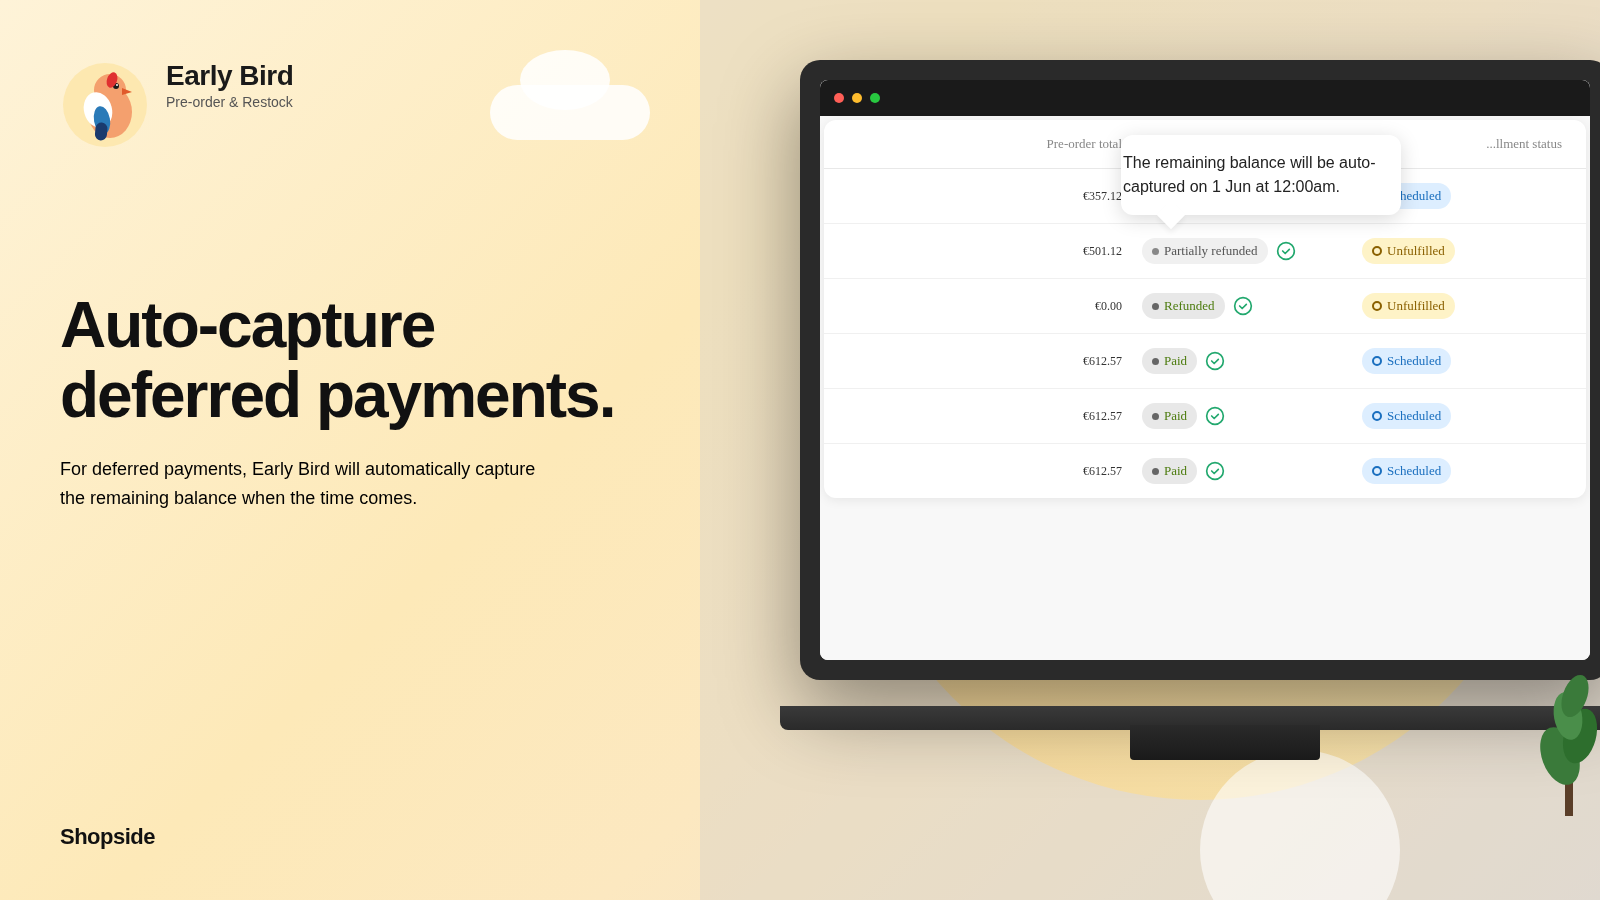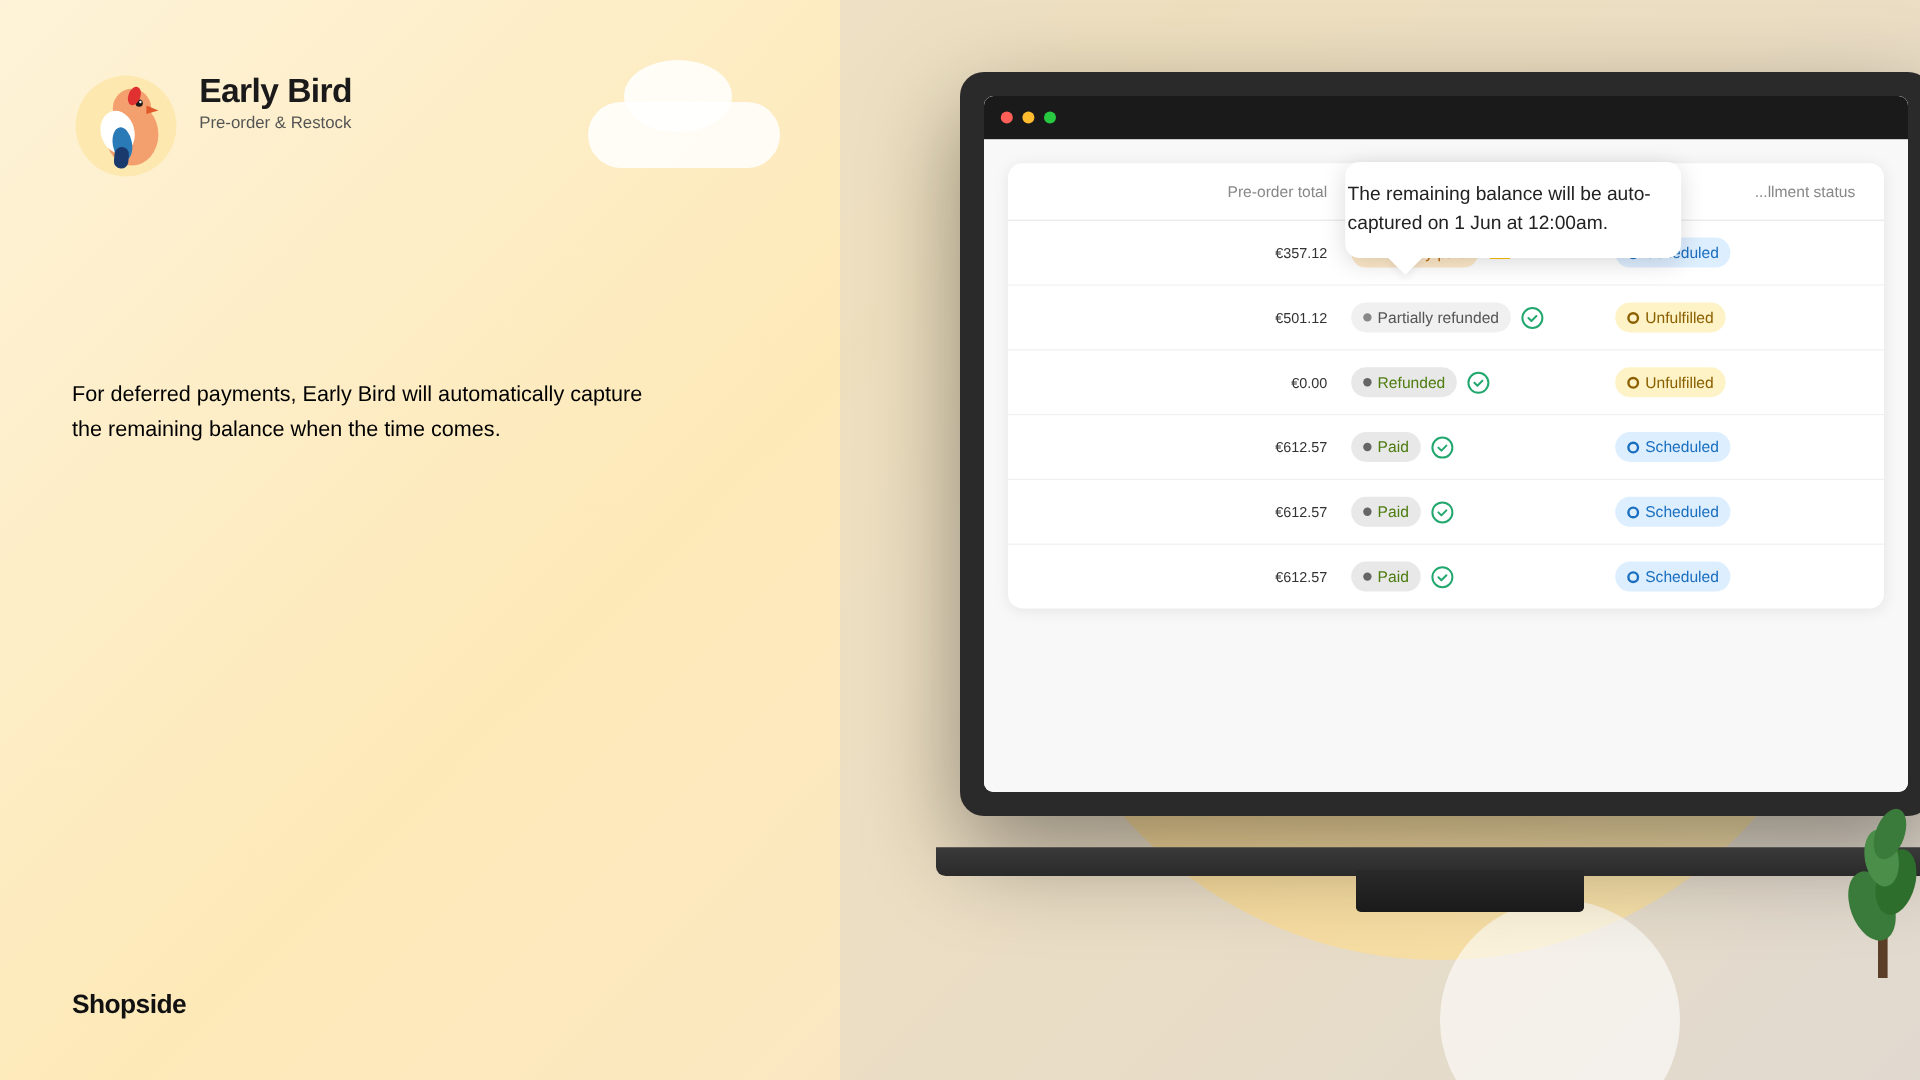--- a/index.html
+++ b/index.html
@@ -223,24 +223,25 @@
 
     .header-dot {
       width: 10px;
       height: 10px;
       border-radius: 50%;
     }
 
     
     .table-container {
       background: #fff;
-      margin: 20px;
+      margin: 4px;
       border-radius: 12px;
       box-shadow: 0 2px 12px rgba(0,0,0,0.08);
       overflow: hidden;
+      font-family: Liberation Serif, serif;
     }
 
     .table-header {
       display: grid;
       grid-template-columns: 1fr 220px 200px;
       padding: 16px 24px;
       border-bottom: 1px solid #e8e8e8;
     }
 
     .col-header {
@@ -413,20 +414,21 @@
       <ellipse cx="52" cy="20" rx="5" ry="8" fill="#e03030" transform="rotate(20 52 20)"></ellipse>
     </svg>
   </div>
   <div class="logo-text">
     <h1>Early Bird</h1>
     <p>Pre-order &amp; Restock</p>
   </div>
 </div>
 
 <div class="main-heading">
+  <h2>Auto-capture deferred payments.</h2>
   <p>For deferred payments, Early Bird will automatically capture the remaining balance when the time comes.</p>
 </div>
 
 <div class="shopside">Shopside</div>
 
 <div class="laptop-wrapper">
   <div class="laptop-bezel">
     <div class="laptop-screen">
       <div class="screen-content">
 

